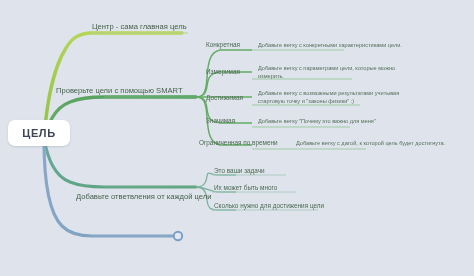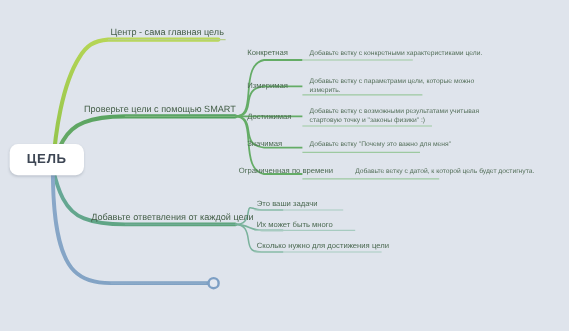--- a/index.html
+++ b/index.html
@@ -134,25 +134,25 @@
   </svg>
 
   <div class="central-node">
     <span>ЦЕЛЬ</span>
   </div>
 
   <div class="node-label lvl1 green" style="left:92px; top:22px;">
     <span>Центр - сама главная цель</span>
   </div>
 
-  <div class="node-label lvl1 green" style="left:70px; top:86px;">
+  <div class="node-label lvl1 green" style="left:56px; top:86px;">
     <span>Проверьте цели с помощью SMART</span>
   </div>
 
-  <div class="node-label lvl1 green" style="left:76px; top:176px;">
+  <div class="node-label lvl1 green" style="left:76px; top:192px;">
     <span>Добавьте ответвления от каждой цели</span>
   </div>
 
 
   <div class="node-label lvl2" style="left:206px; top:41px;">
     <span>Конкретная</span>
   </div>
   <div class="node-label lvl2" style="left:206px; top:68px;">
     <span>Измеримая</span>
   </div>

